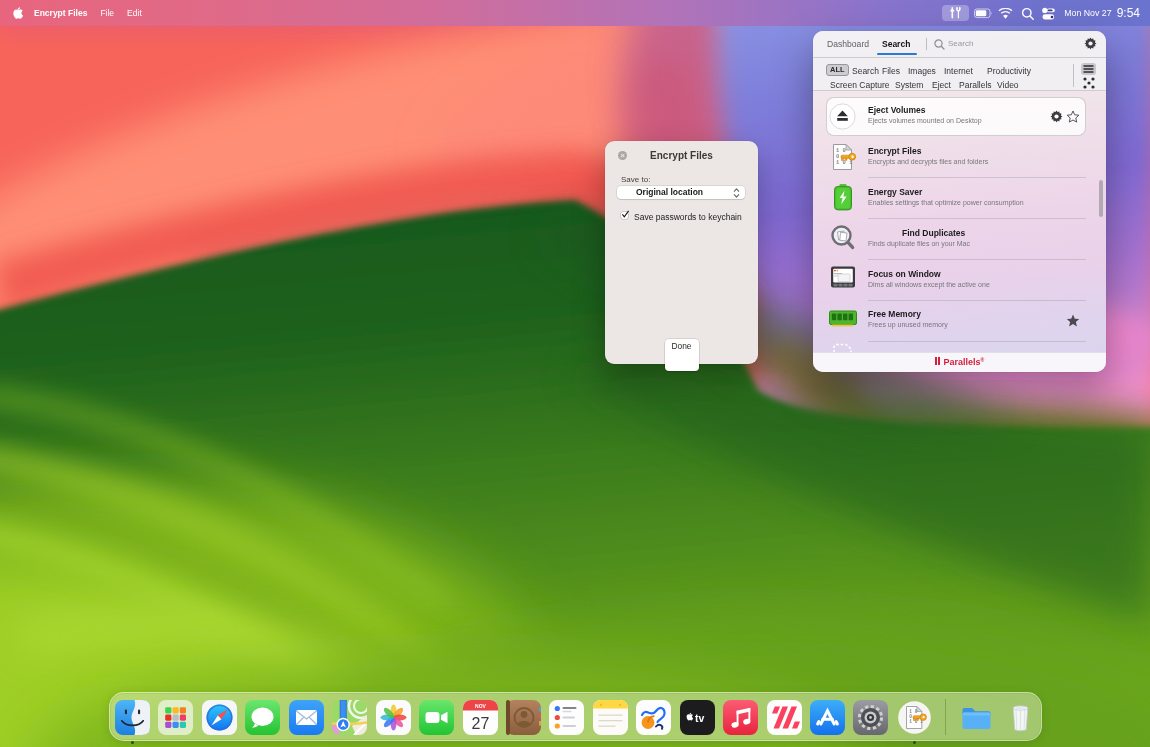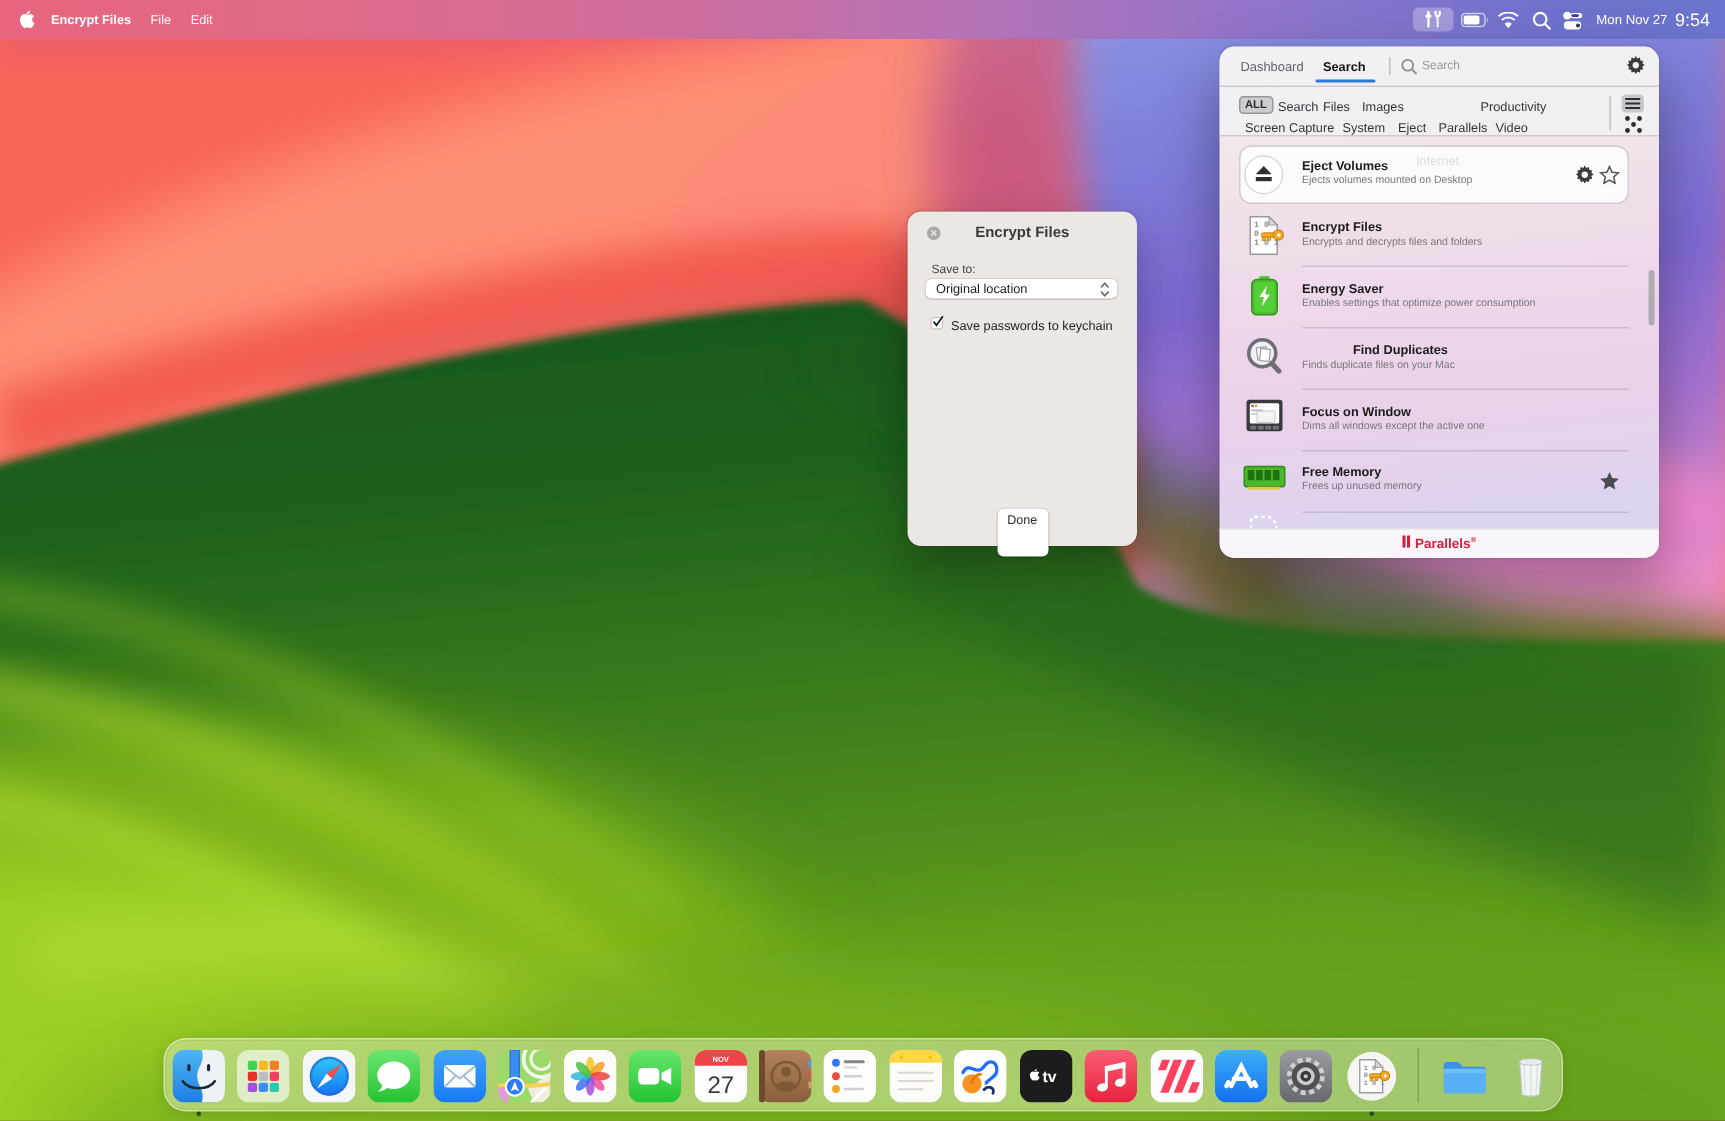--- a/index.html
+++ b/index.html
@@ -127,21 +127,21 @@
    <circle cx="11" cy="10" r="1.3" fill="#30306e"></circle>
   </svg>
   <span style="margin-left:8px;font-weight:500;font-size:8.8px;">Mon Nov 27</span>
   <span style="margin-left:5px;margin-right:10px;font-weight:500;font-size:12px;">9:54</span>
  </div>
 </div>
 <div id="dialog">
  <div style="position:absolute;left:13px;top:10px;width:9px;height:9px;border-radius:50%;background:#aaa6a4;color:#ece7e5;font-size:8px;line-height:9px;text-align:center;font-weight:700;">×</div>
  <div style="position:absolute;left:0;right:0;top:9px;text-align:center;font-size:10px;font-weight:700;color:#3d3835;">Encrypt Files</div>
  <div style="position:absolute;left:16px;top:34px;font-size:8px;color:#44403d;">Save to:</div>
- <div style="position:absolute;left:12px;top:45px;width:128px;height:13px;background:#fff;border-radius:4px;box-shadow:0 0 0 0.5px rgba(0,0,0,.15),0 1px 1px rgba(0,0,0,.1);font-size:8.5px;color:#1a1a1a;line-height:13px;padding-left:7px;white-space:nowrap;box-sizing:border-box;">Original location
+ <div style="position:absolute;left:12px;top:45px;width:128px;height:13px;background:#fff;border-radius:4px;box-shadow:0 0 0 0.5px rgba(0,0,0,.15),0 1px 1px rgba(0,0,0,.1);font-size:8.5px;color:#1a1a1a;line-height:13px;padding-left:19px;white-space:nowrap;box-sizing:border-box;font-weight:bold;">Original location
   <svg width="7" height="10" viewBox="0 0 7 10" style="position:absolute;right:5px;top:2px;">
    <path d="M1 3.6 L3.5 0.8 L6 3.6 M1 6.4 L3.5 9.2 L6 6.4" fill="none" stroke="#666" stroke-width="1.1" stroke-linejoin="round"></path>
   </svg>
  </div>
  <div style="position:absolute;left:16px;top:71px;width:7px;height:7px;background:#fff;border-radius:2px;box-shadow:0 0 0 0.5px rgba(0,0,0,.25);"></div>
  <svg width="9" height="9" viewBox="0 0 9 9" style="position:absolute;left:16px;top:69px;">
   <path d="M1.4 4.3 L3.3 6.8 L7.6 0.9" fill="none" stroke="#161616" stroke-width="1.15"></path>
  </svg>
  <div style="position:absolute;left:29px;top:71px;font-size:8.5px;color:#222;white-space:nowrap;">Save passwords to keychain</div>
  <div style="position:absolute;left:50%;transform:translateX(-50%);top:198px;width:34px;height:32px;background:#fff;border-radius:4px;box-shadow:0 0 0 0.5px rgba(0,0,0,.18),0 1px 1px rgba(0,0,0,.12);font-size:8.4px;color:#2b2b2b;text-align:center;line-height:15px;">Done</div>
@@ -160,21 +160,21 @@
  <span style="position:absolute;left:135px;top:8px;font-size:8px;color:#97979c;">Search</span>
  <svg width="13" height="13" viewBox="0 0 13 13" style="position:absolute;left:271px;top:6px;">
   <path fill="#3c3c40" d="M6.5 0.4l1 1.6 1.8-.6.3 1.9 1.9.3-.6 1.8 1.6 1-1.6 1 .6 1.8-1.9.3-.3 1.9-1.8-.6-1 1.6-1-1.6-1.8.6-.3-1.9-1.9-.3.6-1.8-1.6-1 1.6-1-.6-1.8 1.9-.3.3-1.9 1.8.6z"></path>
   <circle cx="6.5" cy="6.5" r="2.1" fill="#f2f0f3"></circle>
  </svg>
 
  <span style="position:absolute;left:13px;top:33px;height:10px;line-height:10px;background:#cdccd1;border:1px solid #97969b;border-radius:3px;font-size:7.5px;font-weight:700;color:#2b2b2e;padding:0 3px;">ALL</span>
  <span class="cat" style="left:39px;top:35px;">Search</span>
  <span class="cat" style="left:69px;top:35px;">Files</span>
  <span class="cat" style="left:95px;top:35px;">Images</span>
- <span class="cat" style="left:131px;top:35px;margin-top:36px;">Internet</span>
+ <span class="cat" style="left:131px;top:35px;">Internet</span>
  <span class="cat" style="left:174px;top:35px;">Productivity</span>
  <span class="cat" style="left:17px;top:49px;">Screen Capture</span>
  <span class="cat" style="left:82px;top:49px;">System</span>
  <span class="cat" style="left:119px;top:49px;">Eject</span>
  <span class="cat" style="left:146px;top:49px;">Parallels</span>
  <span class="cat" style="left:184px;top:49px;">Video</span>
  <div style="position:absolute;left:260px;top:33px;width:1px;height:23px;background:#c2c0c7;"></div>
  <div style="position:absolute;left:268px;top:32px;width:15px;height:12px;background:#c8c7cd;border-radius:3px;"></div>
  <svg width="11" height="8" viewBox="0 0 11 8" style="position:absolute;left:270px;top:34px;">
   <path d="M0.5 1 H10.5 M0.5 4 H10.5 M0.5 7 H10.5" stroke="#2d2d30" stroke-width="1.4"></path>

